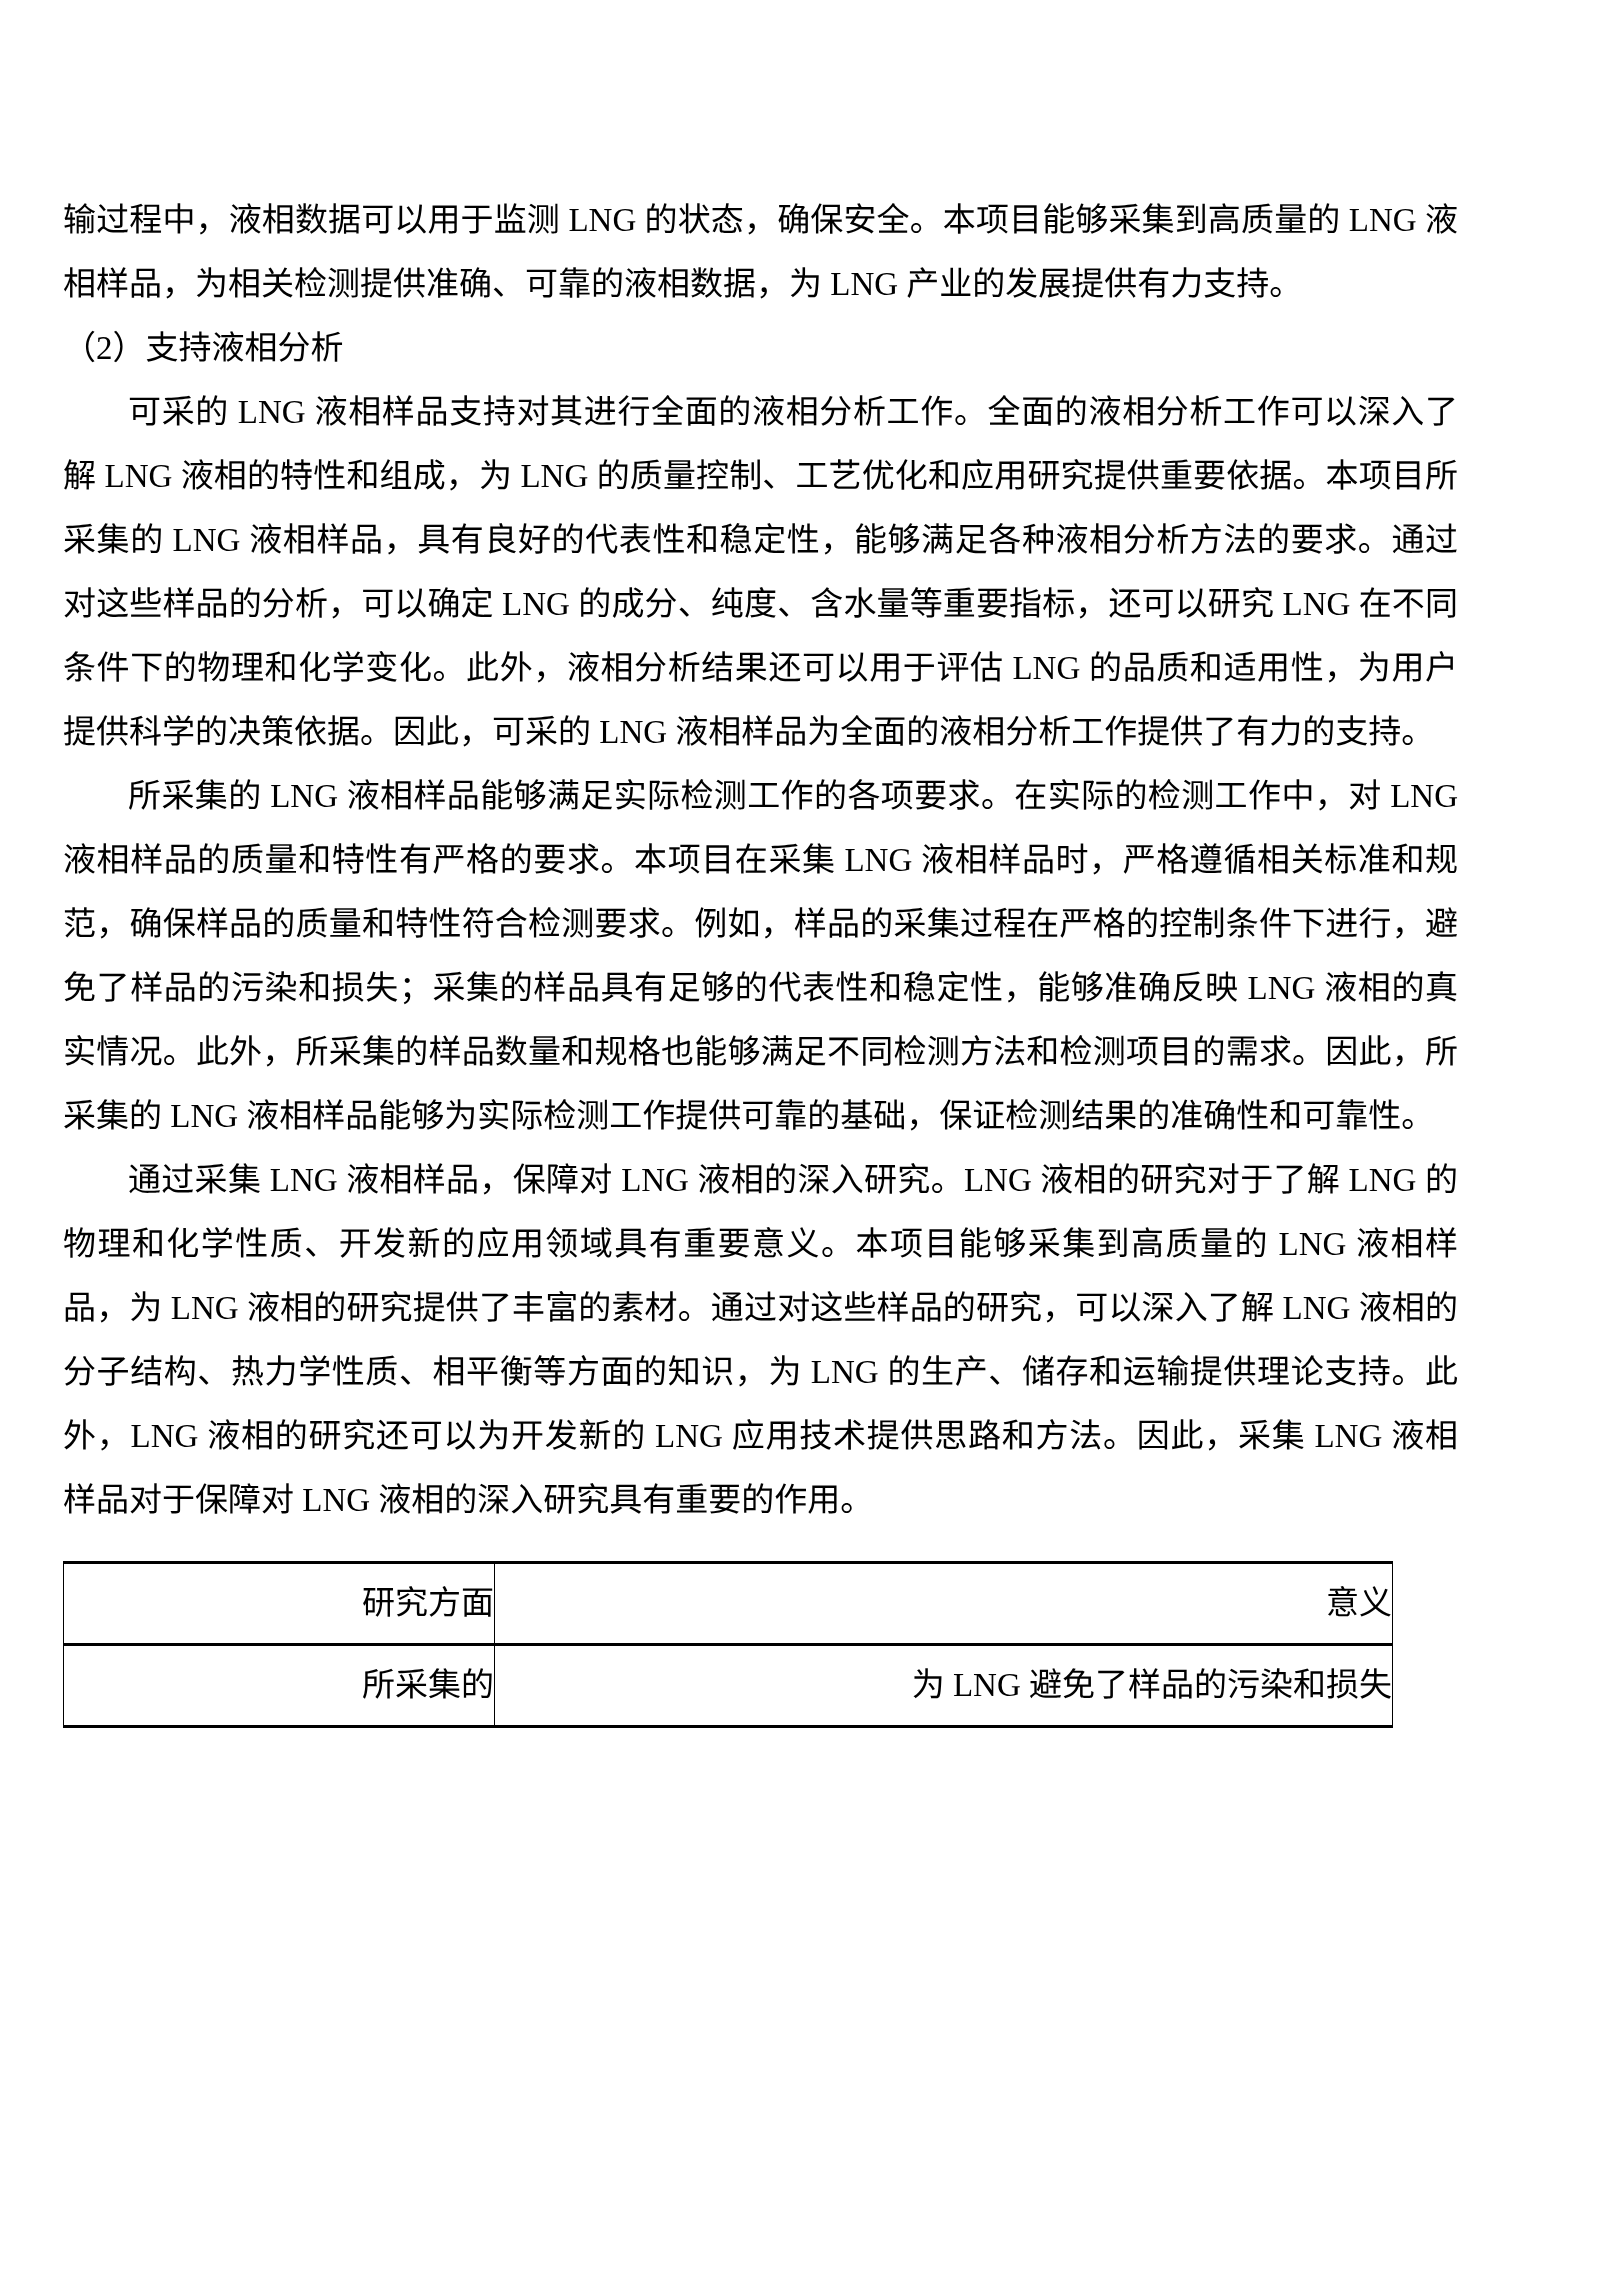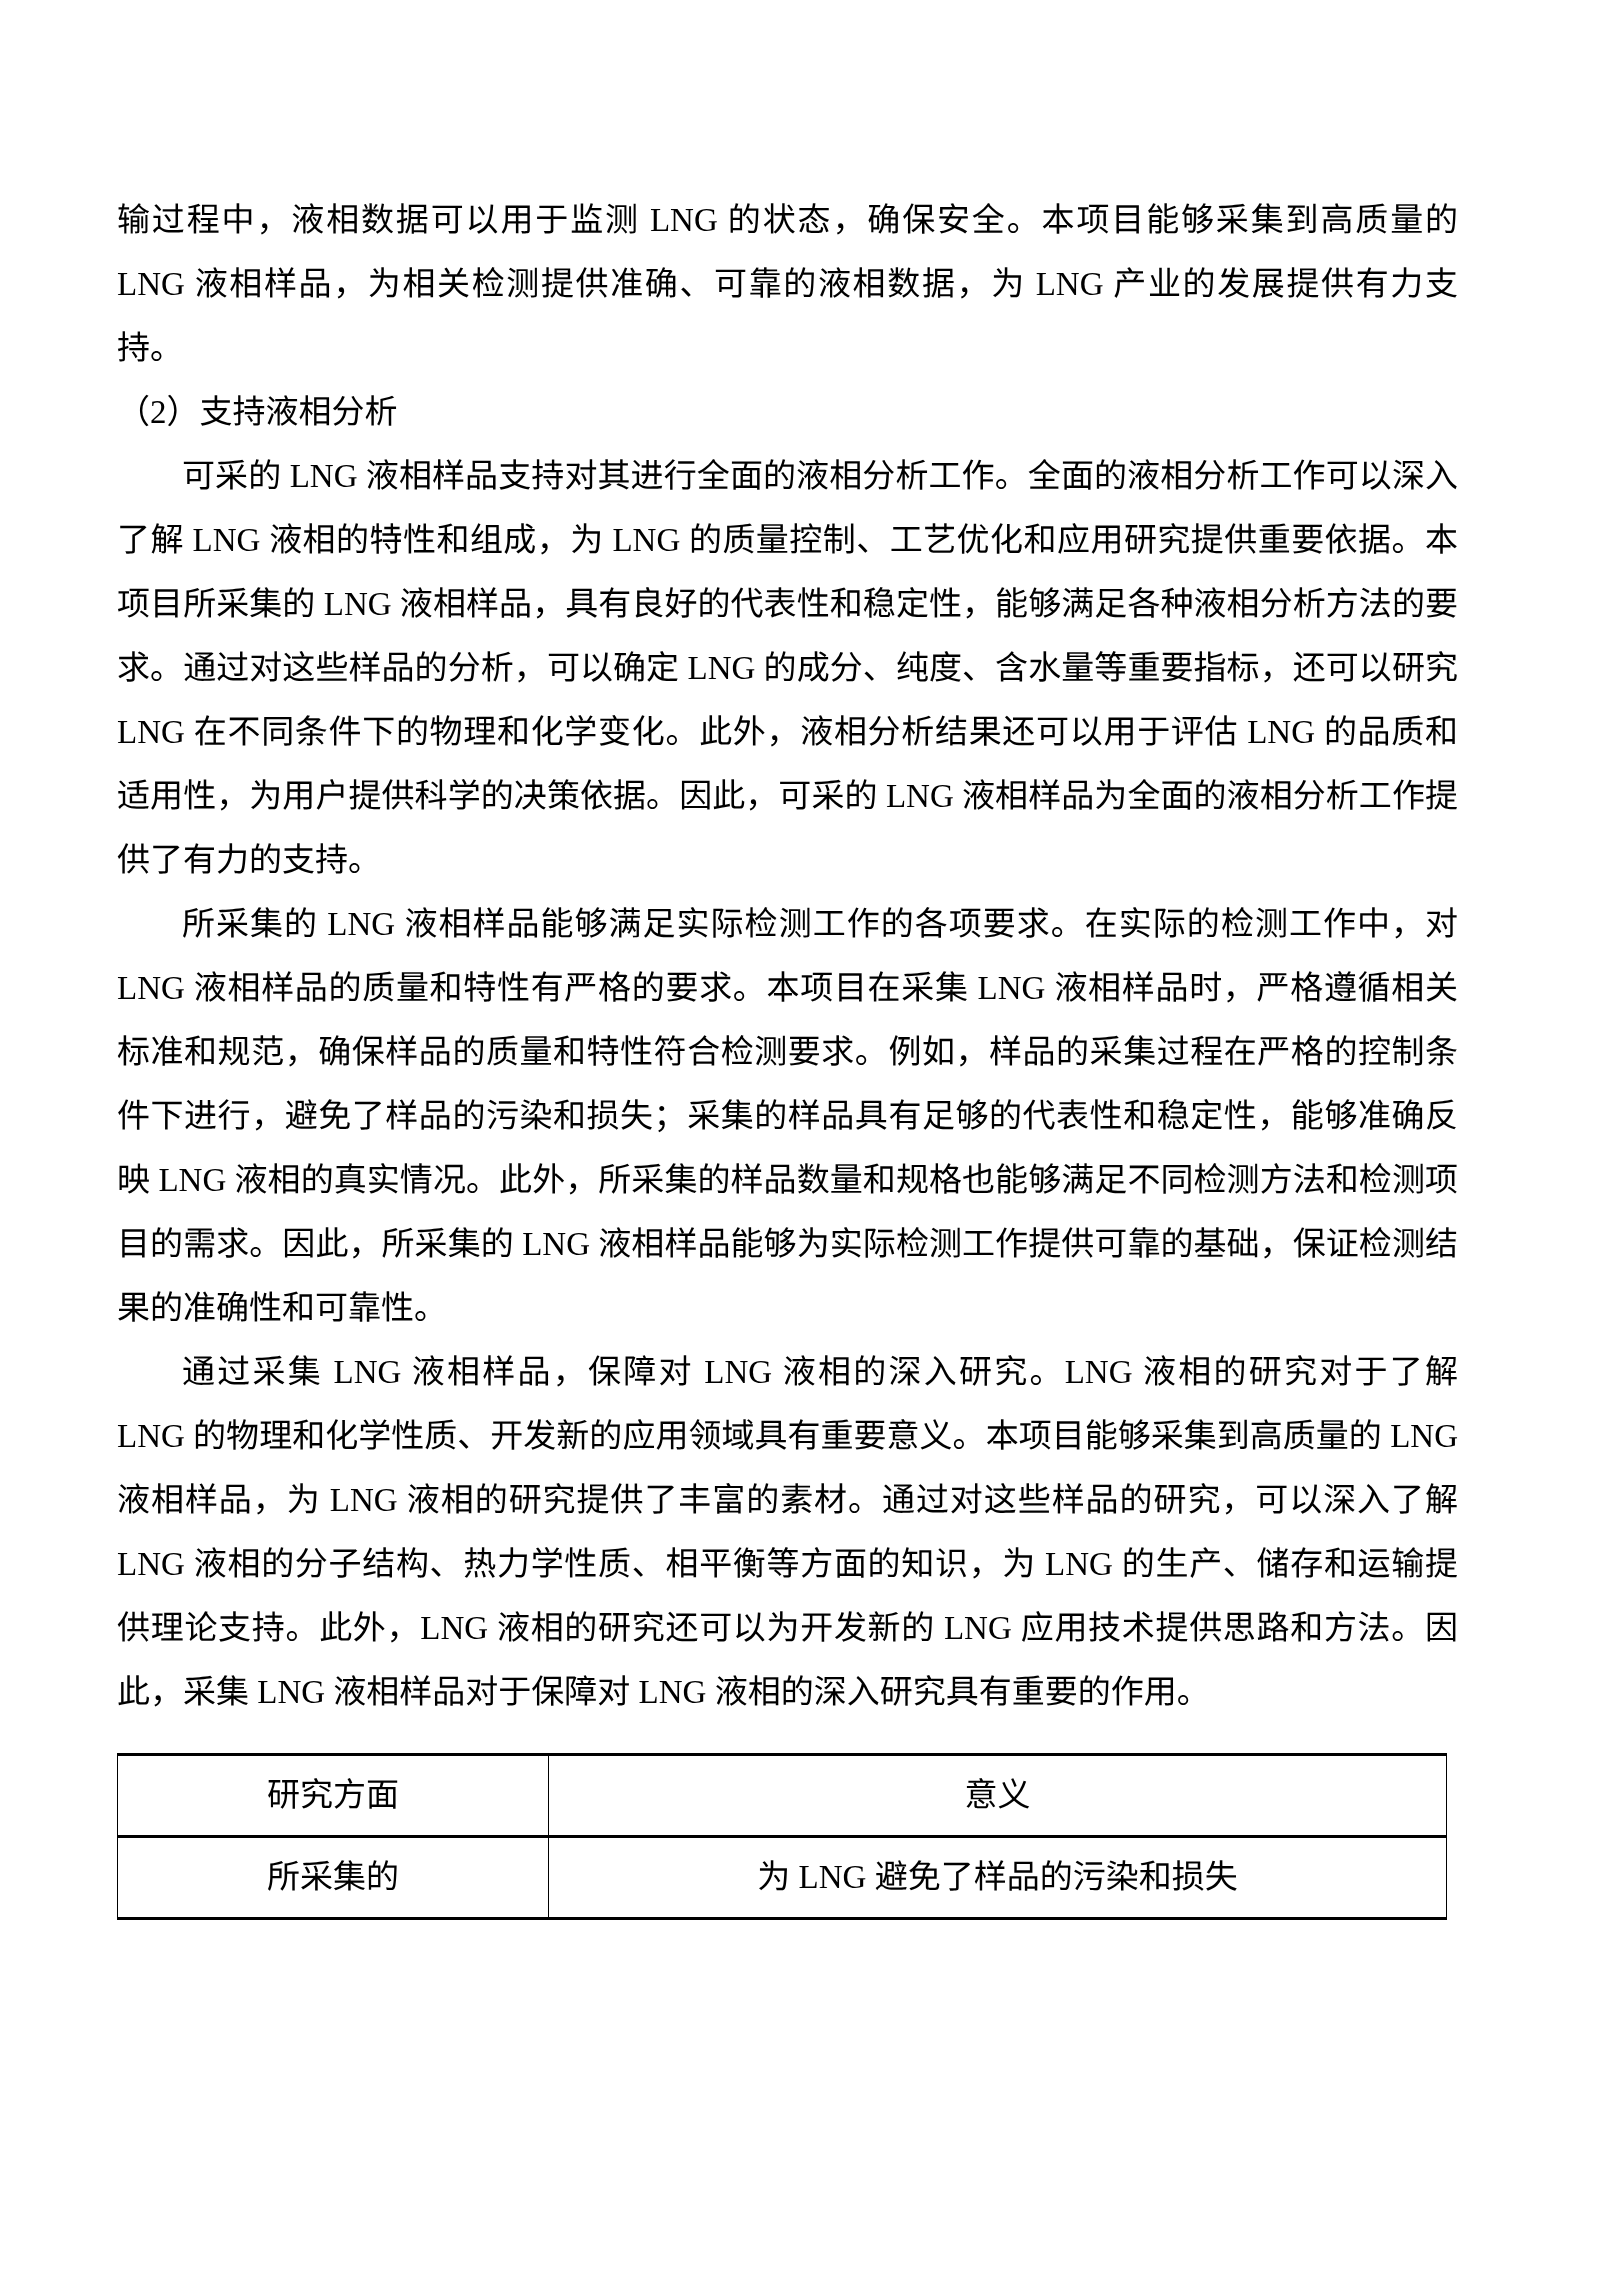--- a/index.html
+++ b/index.html
@@ -6,21 +6,21 @@
     margin: 0;
     padding: 0;
     background: #ffffff;
   }
   .page {
     position: relative;
     width: 1605px;
     height: 2295px;
     background: #ffffff;
     box-sizing: border-box;
-    padding: 188px 147px 0 117px;
+    padding: 188px 147px 0 63px;
     color: #000000;
     font-family: "Liberation Serif", "DejaVu Serif", serif;
     overflow: hidden;
   }
   .para {
     margin: 0;
     font-size: 33px;
     line-height: 64px;
     text-align: justify;
     text-justify: inter-character;
@@ -36,21 +36,21 @@
     width: 1329px;
     margin-top: 29.4px;
   }
   table.research-table td {
     border-top: 3.3px solid #000000;
     border-bottom: 3.3px solid #000000;
     border-left: 1.3px solid #000000;
     border-right: 1.3px solid #000000;
     height: 79px;
     padding: 0;
-    text-align: center;
+    text-align: right;
     vertical-align: middle;
     font-size: 33px;
     line-height: 39px;
   }
   col.col-aspect { width: 431px; }
   col.col-meaning { width: 898px; }
 </style>
 </head>
 <body>
 

